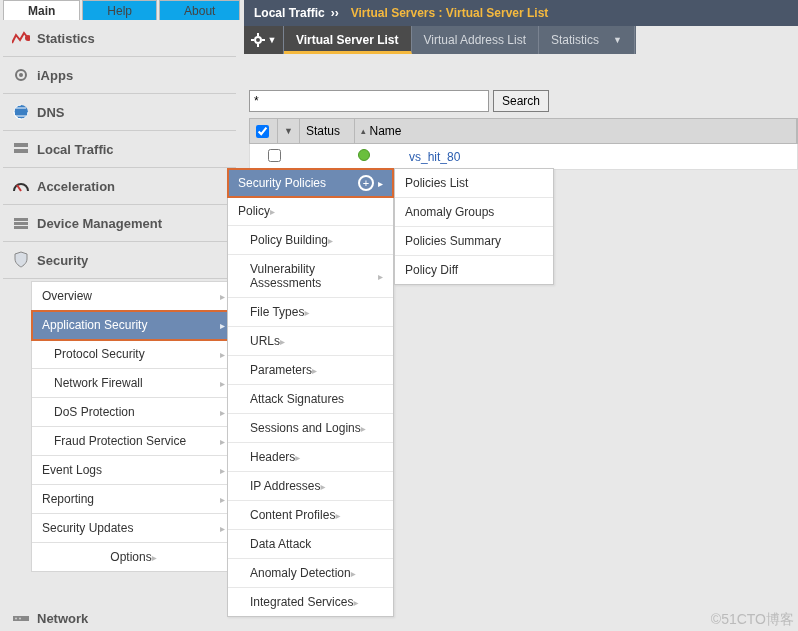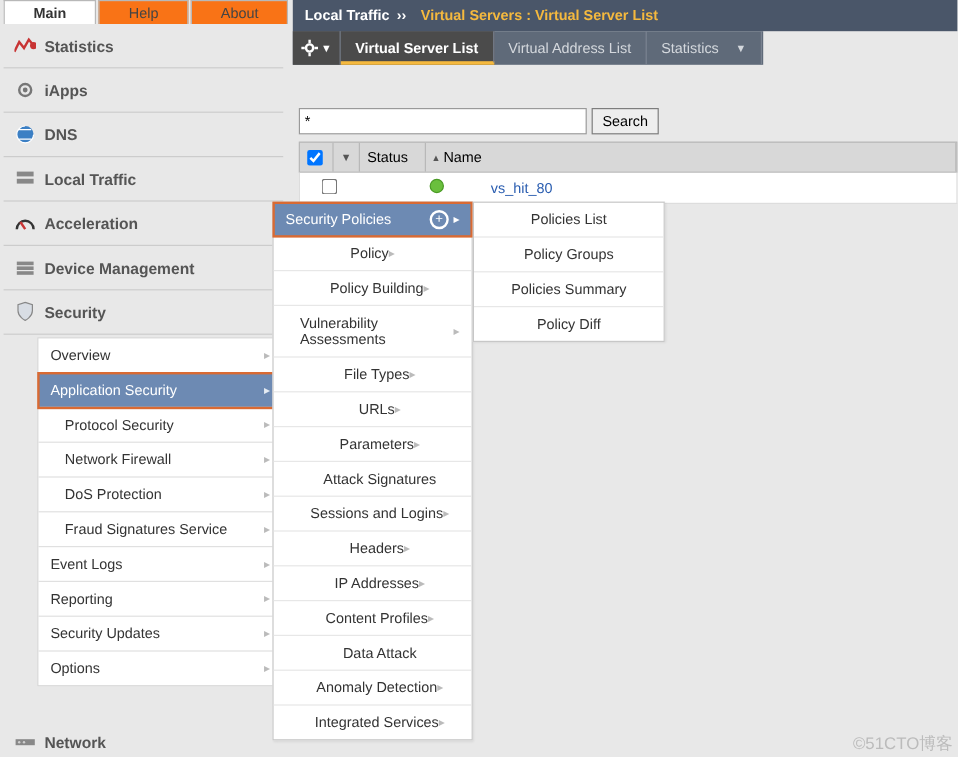--- a/index.html
+++ b/index.html
@@ -1,29 +1,29 @@
 <!DOCTYPE html>
 <html><head>
 <meta charset="utf-8">
 <style>
 * { margin:0; padding:0; box-sizing:border-box; font-family:Arial,Helvetica,sans-serif; }
 body { width:798px; height:631px; background:#e8e8e8; overflow:hidden; position:relative; }
 
 
 .top-tabs { position:absolute; left:3px; top:0; height:20px; display:flex; gap:2px; }
-.top-tab { padding:3px 24px; font-size:12px; background:#f97316; border:1px solid #b8b8b8; border-bottom:none; color:#444; cursor:pointer; }
+.top-tab { padding:3px 24px; font-size:12px; background:#0ea5e9; border:1px solid #b8b8b8; border-bottom:none; color:#444; cursor:pointer; }
 .top-tab.active { background:#fff; font-weight:bold; color:#333; }
 
 
 .sidebar { position:absolute; left:3px; top:20px; width:233px; background:#e8e8e8; }
 .side-item { display:flex; align-items:center; padding:9px 8px; font-size:13px; color:#555; font-weight:bold; cursor:pointer; border-bottom:1px solid #ccc; }
 .side-item .ico { width:20px; height:18px; margin-right:6px; display:flex; align-items:center; justify-content:center; }
 .sub-menu { margin:2px 0 6px 28px; background:#fff; border:1px solid #d5d5d5; }
 .sub-item { display:flex; align-items:center; justify-content:space-between; padding:7px 10px; font-size:12px; color:#333; border-bottom:1px solid #e0e0e0; cursor:pointer; }
-.sub-item:last-child { border-bottom:none; }
+.sub-item:last-child { border-bottom:none;justify-content:center; }
 .sub-item.hl { background:#6d8ab3; color:#fff; outline:2px solid #d96a33; outline-offset:-1px; }
 .sub-item.in { padding-left:22px; }
 .caret { color:#bbb; font-size:10px; }
 .sub-item.hl .caret { color:#e6ecf3; }
 
 
 .breadcrumb { position:absolute; left:244px; top:0; right:0; height:26px; background:#4a5669; display:flex; align-items:center; padding:0 10px; font-size:12px; color:#fff; font-weight:bold; }
 .breadcrumb .orng { color:#f5b93e; margin-left:6px; }
 .subbar { position:absolute; left:244px; top:26px; right:162px; height:28px; background:#5f6a79; display:flex; align-items:stretch; }
 .gearcell { width:40px; display:flex; align-items:center; justify-content:center; color:#fff; border-right:1px solid #7a8391; background:#4b4b4b; }
@@ -38,21 +38,21 @@
 .searchrow button { height:22px; font-size:12px; padding:0 8px; border:1px solid #7d7d7d; background:#eee; cursor:pointer; }
 .grid-head { background:#d8d8d8; border:1px solid #b8b8b8; display:flex; align-items:center; height:26px; font-size:12px; }
 .gh-c { display:flex; align-items:center; border-right:1px solid #b8b8b8; height:100%; padding:0 6px; }
 .grid-row { display:flex; align-items:center; height:26px; font-size:12px; background:#fff; border:1px solid #ddd; border-top:none; }
 .gr-c { padding:0 6px;margin-left:12px; }
 .st-dot { width:12px; height:12px; border-radius:50%; background:#6abf3d; border:1px solid #4a9a25; display:inline-block; }
 .vs-link { color:#2a5db0; }
 
 
 .fly { position:absolute; background:#fff; border:1px solid #c7c7c7; font-size:12px; box-shadow:1px 1px 2px rgba(0,0,0,.08); }
-.fly-item { display:flex; justify-content:center; align-items:center; padding:7px 10px; border-bottom:1px solid #e7e7e7; cursor:pointer; color:#333; }
+.fly-item { display:flex; justify-content:flex-start; align-items:center; padding:7px 10px; border-bottom:1px solid #e7e7e7; cursor:pointer; color:#333; }
 .fly-item:last-child { border-bottom:none; }
 .fly-item.in { padding-left:22px; }
 .fly-header { background:#6d8ab3; color:#fff; display:flex; justify-content:space-between; align-items:center; padding:6px 10px; font-size:12px; outline:2px solid #d96a33; outline-offset:-1px; }
 .plus-circ { width:16px; height:16px; border:2px solid #fff; border-radius:50%; display:flex; align-items:center; justify-content:center; font-size:11px; }
 
 .water { position:absolute; right:4px; bottom:2px; font-size:14px; color:#bbb; }
 svg { display:block; }
 </style>
 </head>
 <body>
@@ -143,21 +143,21 @@
       </div>
     <div class="sub-item in">
         <span>Network Firewall</span>
         <span class="caret">▸</span>
       </div>
     <div class="sub-item in">
         <span>DoS Protection</span>
         <span class="caret">▸</span>
       </div>
     <div class="sub-item in">
-        <span>Fraud Signatures Service</span>
+        <span>Fraud Protection Service</span>
         <span class="caret">▸</span>
       </div>
     <div class="sub-item">
         <span>Event Logs</span>
         <span class="caret">▸</span>
       </div>
     <div class="sub-item">
         <span>Reporting</span>
         <span class="caret">▸</span>
       </div>
@@ -299,21 +299,21 @@
       <span class="caret">▸</span>
     </div>
 
 </div>
 
 <div class="fly" style="left:394px; top:168px; width:160px;">
   <div class="fly-item">
       <span>Policies List</span>
     </div>
   <div class="fly-item">
-      <span>Policy Groups</span>
+      <span>Anomaly Groups</span>
     </div>
   <div class="fly-item">
       <span>Policies Summary</span>
     </div>
   <div class="fly-item">
       <span>Policy Diff</span>
     </div>
 </div>
 
 <div class="water">©51CTO博客</div>

